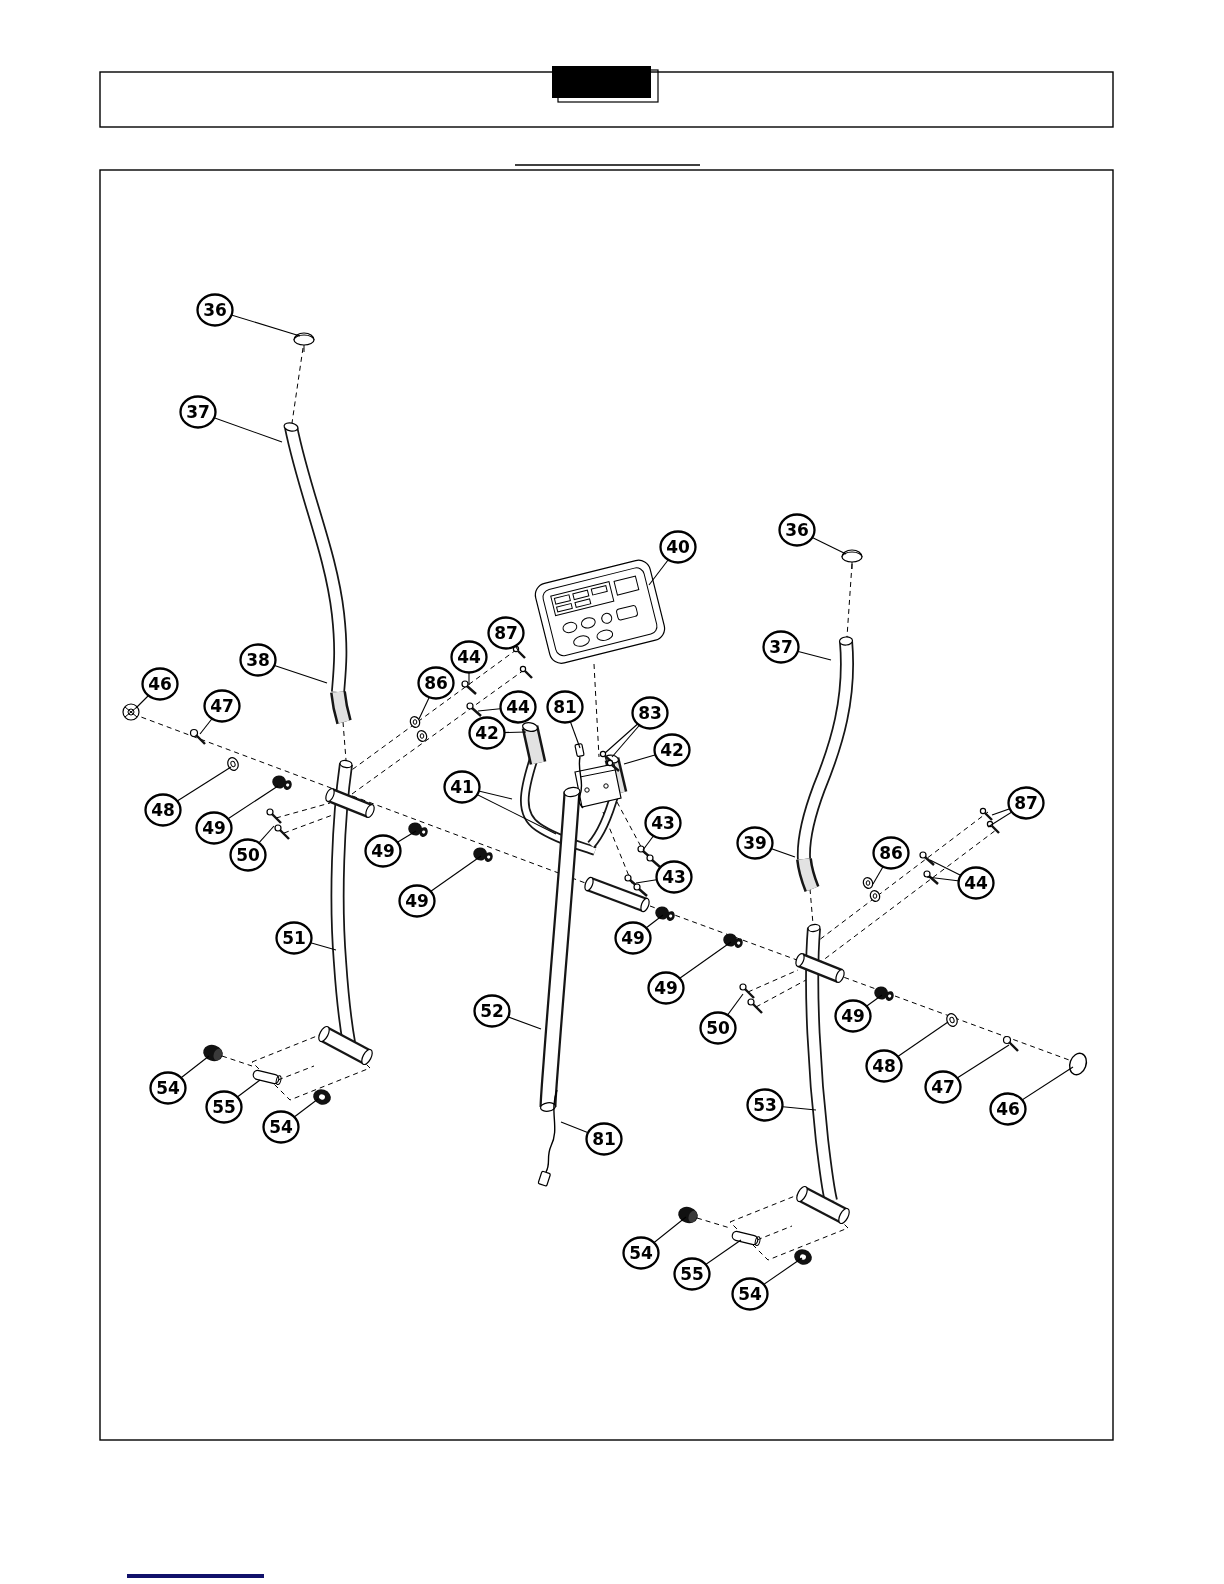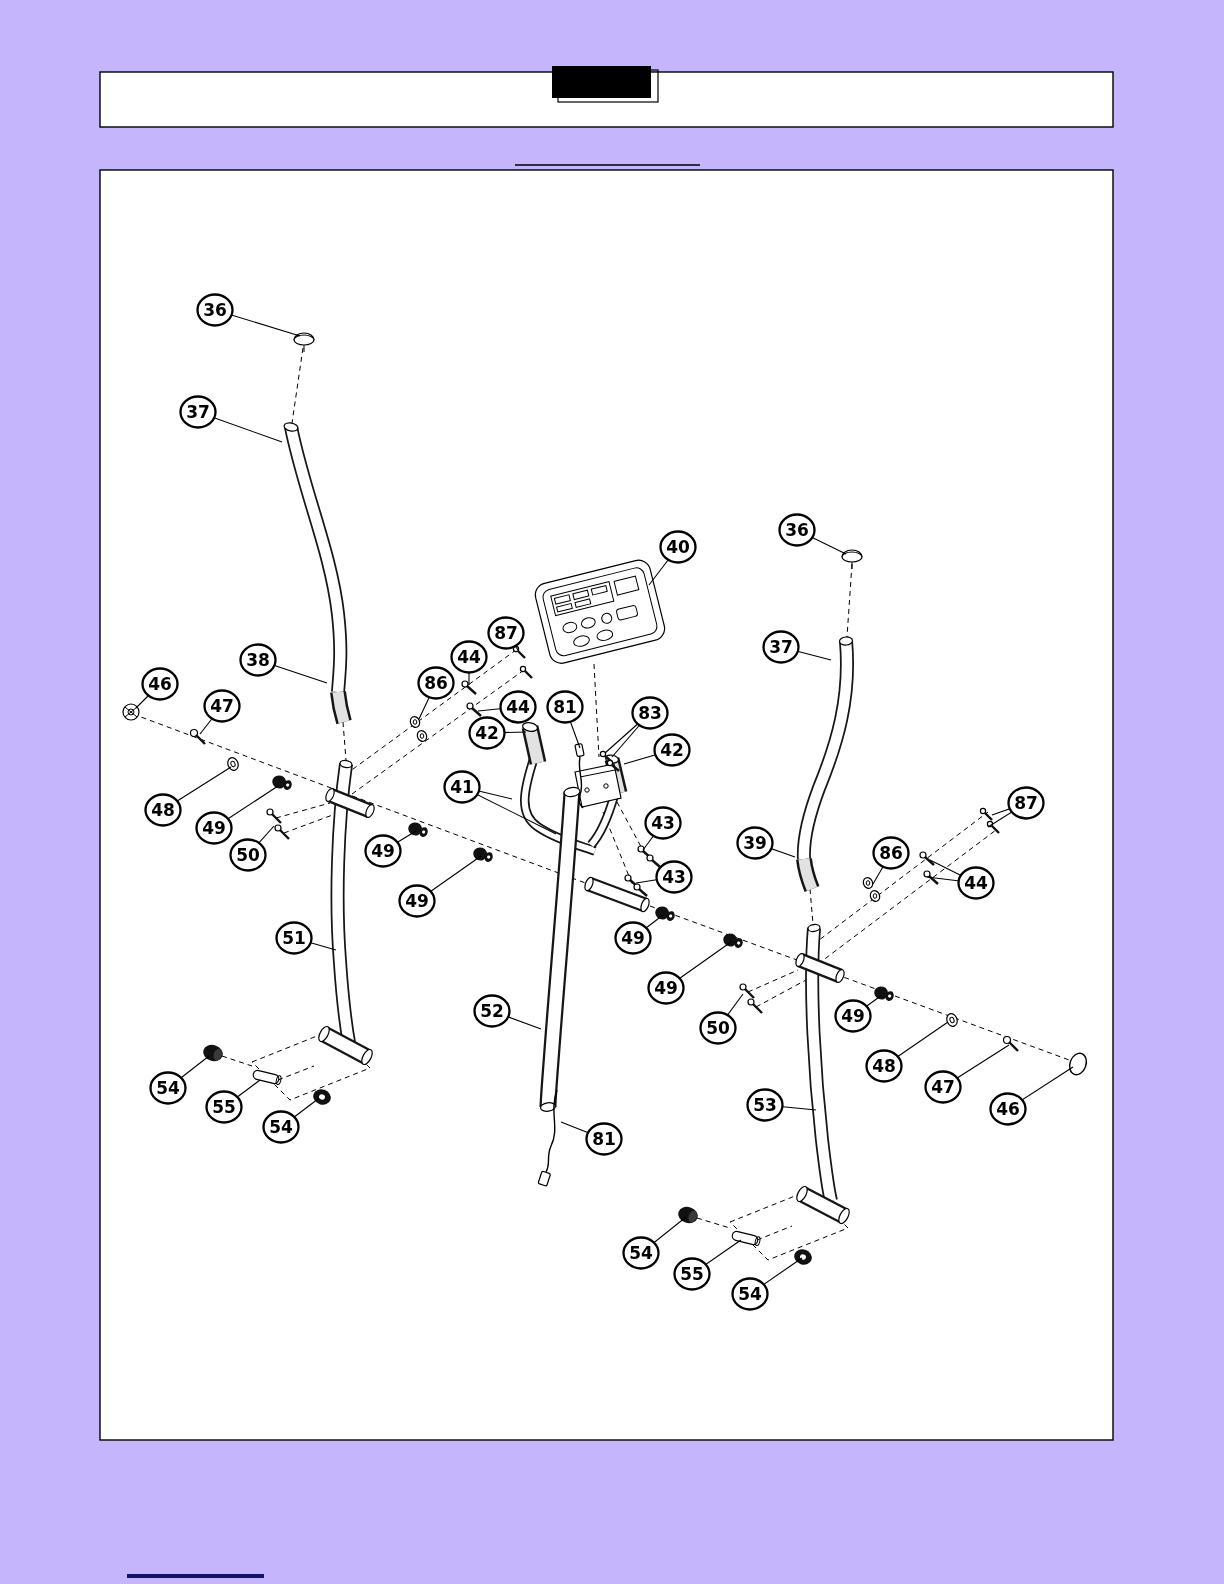--- a/index.html
+++ b/index.html
@@ -1,16 +1,16 @@
 <!DOCTYPE html>
 <html><head>
 <meta charset="utf-8">
 <style>
   html,body{margin:0;padding:0;background:#888;}
-  .page{position:relative;width:1224px;height:1584px;background:#c4b5fd;margin:0 auto;overflow:hidden;}
+  .page{position:relative;width:1224px;height:1584px;background:#ffffff;margin:0 auto;overflow:hidden;}
   .page svg{position:absolute;left:0;top:0;}
   .co{fill:#ffffff;stroke:#000000;stroke-width:2.3;}
   .ct{font-family:"DejaVu Sans",sans-serif;font-weight:700;font-size:17px;text-anchor:middle;fill:#000;}
   .ld{stroke:#000;stroke-width:1.1;fill:none;}
   .dash{stroke:#000;stroke-width:1;stroke-dasharray:5 4;fill:none;}
   .to{stroke:#161616;stroke-width:14;fill:none;}
   .ti{stroke:#ffffff;stroke-width:10.5;fill:none;}
   .tig{stroke:#e2e2e2;}
   .ln{stroke:#000;stroke-width:1.2;fill:#ffffff;}
   .ln2{stroke:#000;stroke-width:1;fill:none;}

